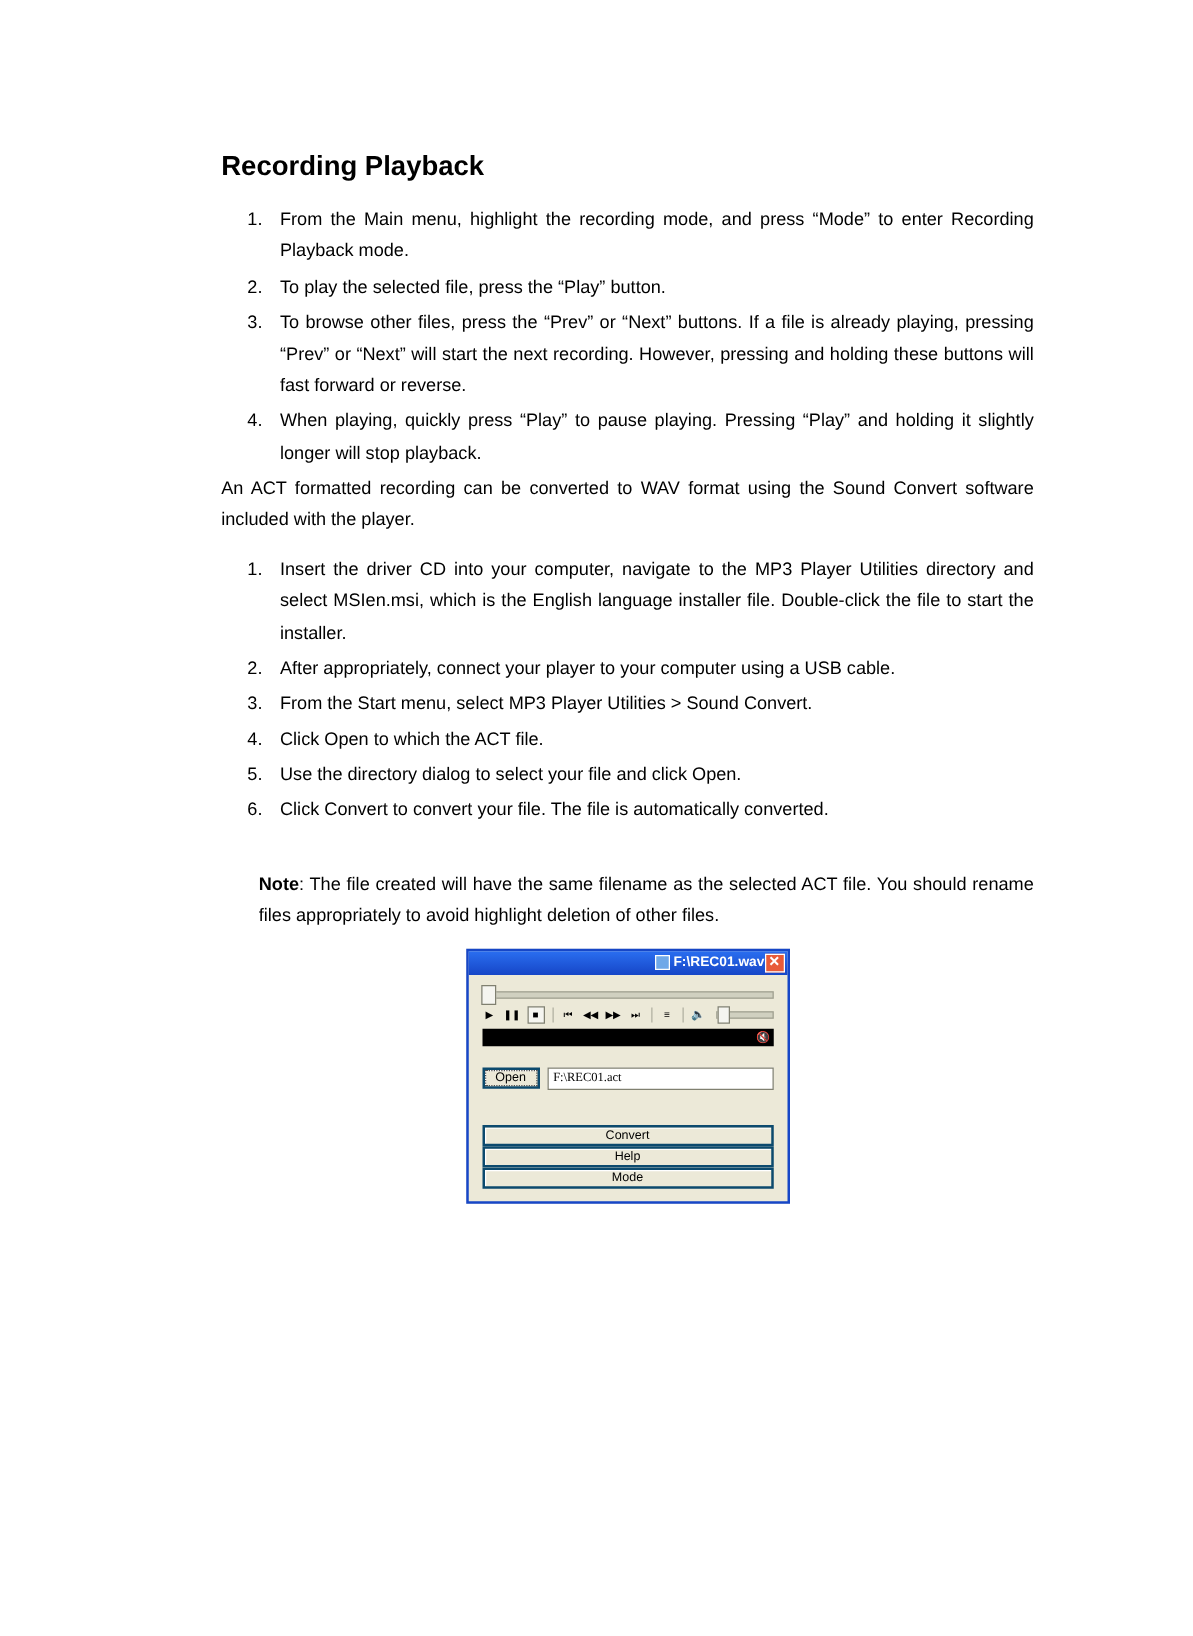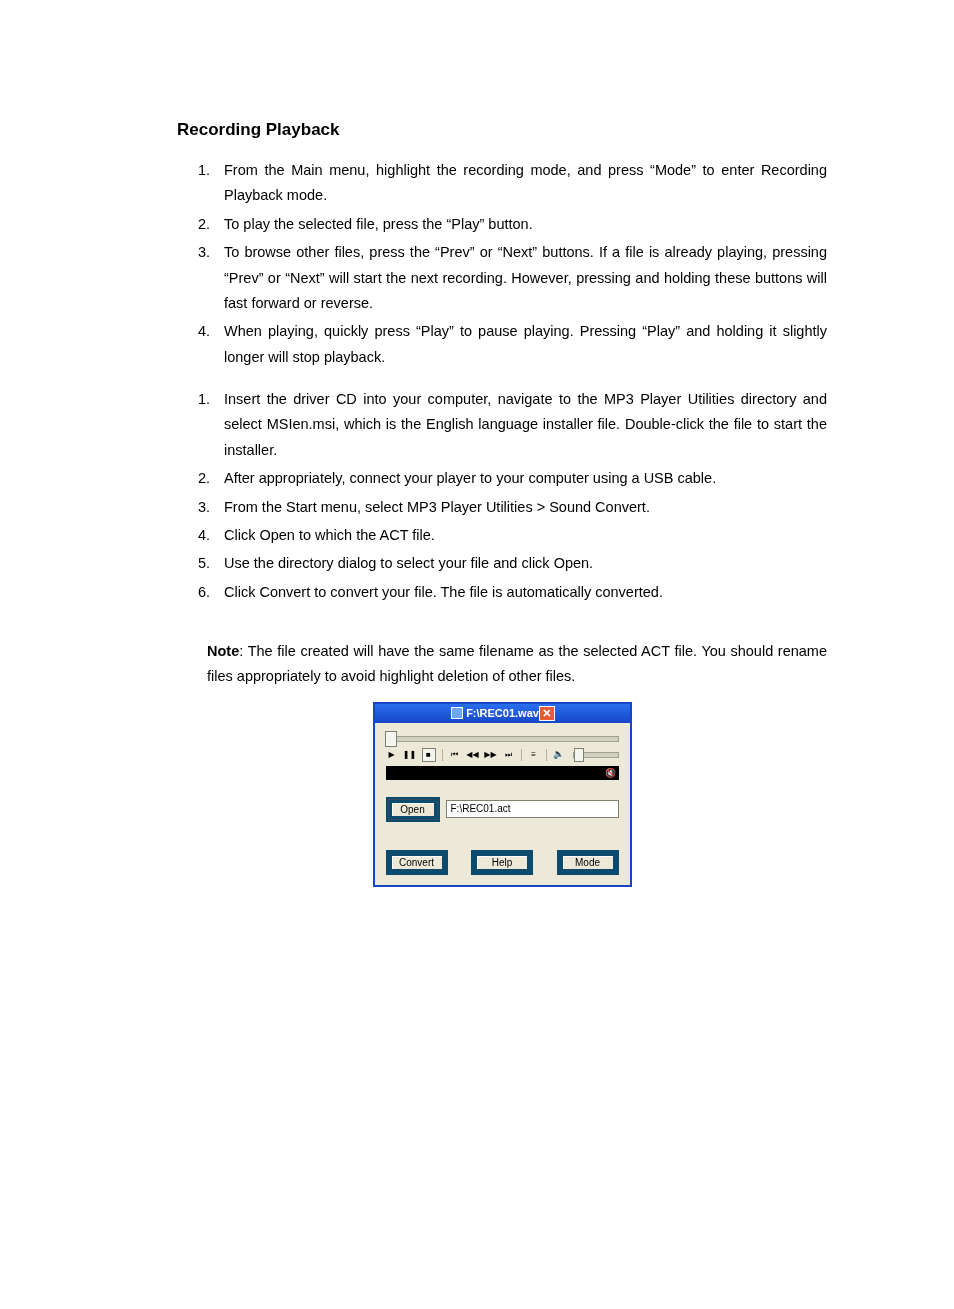--- a/index.html
+++ b/index.html
@@ -10,21 +10,21 @@
       font-size: 14.5px;
       color: #000000;
     }
     .page {
       width: 954px;
       min-height: 1309px;
       padding: 120px 127px 0 177px;
       box-sizing: border-box;
     }
     h1 {
-      font-size: 17px;
+      font-size: 22px;
       font-weight: bold;
       margin: 0 0 18px 0;
     }
     .ol1, .ol2 {
       margin: 0 0 0 9px;
       padding: 0 0 0 28px;
     }
     .ol1 li, .ol2 li {
       margin: 0 0 3px 0;
       padding-left: 10px;
@@ -58,21 +58,21 @@
       border: 2px solid #1646c7;
       box-sizing: border-box;
       background: #ece9d8;
       font-family: Tahoma, sans-serif;
     }
     .titlebar {
       height: 19px;
       background: linear-gradient(to bottom, #2a6ef0 0%, #1646c7 100%);
       display: flex;
       align-items: center;
-      justify-content: center;
+      justify-content: flex-end;
       padding: 0 2px 0 4px;
       color: #ffffff;
       font-size: 11px;
       font-weight: bold;
     }
     .titlebar-left { display: flex; align-items: center; gap: 3px; }
     .app-icon {
       width: 12px; height: 12px;
       background: #6fa8e8;
       border: 1px solid #ffffff;
@@ -163,21 +163,21 @@
       padding-right: 2px;
     }
     .open-row {
       display: flex;
       align-items: center;
       gap: 6px;
       margin-top: 17px;
     }
     .btn {
       background: #ece9d8;
-      border: 6px solid #0c4a6e;
+      border: 2px solid #0c4a6e;
       font-size: 10px;
       font-family: Tahoma, sans-serif;
       padding: 1px 0;
       min-width: 42px;
       text-align: center;
       cursor: pointer;
       box-shadow: inset 1px 1px 0 #fff;
     }
     .btn.dotted {
       outline: 1px dotted #505050;
@@ -185,41 +185,44 @@
     }
     .file-field {
       flex: 1 1 auto;
       background: #ffffff;
       border: 1px solid #808070;
       font-size: 10px;
       padding: 1px 4px;
       height: 14px;
       line-height: 14px;
       overflow: hidden;
+      font-family: Liberation Serif, serif;
     }
     .bottom-row {
       display: flex;
       justify-content: space-between;
       margin-top: 28px;
+      flex-direction: column;
     }
     .bottom-row .btn { min-width: 50px; }
   </style>
 </head>
 <body>
 
 <div class="page">
   <h1>Recording Playback</h1>
 
   <ol class="ol1">
     <li>From the Main menu, highlight the recording mode, and press “Mode” to enter Recording Playback mode.</li>
     <li>To play the selected file, press the “Play” button.</li>
     <li>To browse other files, press the “Prev” or “Next” buttons. If a file is already playing, pressing “Prev” or “Next” will start the next recording. However, pressing and holding these buttons will fast forward or reverse.</li>
     <li>When playing, quickly press “Play” to pause playing. Pressing “Play” and holding it slightly longer will stop playback.</li>
   </ol>
 
+  <p class="para">An ACT formatted recording can be converted to WAV format using the Sound Convert software included with the player.</p>
 
   <div class="list-spacer"></div>
 
   <ol class="ol2">
     <li>Insert the driver CD into your computer, navigate to the MP3 Player Utilities directory and select MSIen.msi, which is the English language installer file. Double-click the file to start the installer.</li>
     <li>After appropriately, connect your player to your computer using a USB cable.</li>
     <li>From the Start menu, select MP3 Player Utilities &gt; Sound Convert.</li>
     <li>Click Open to which the ACT file.</li>
     <li>Use the directory dialog to select your file and click Open.</li>
     <li>Click Convert to convert your file. The file is automatically converted.</li>

